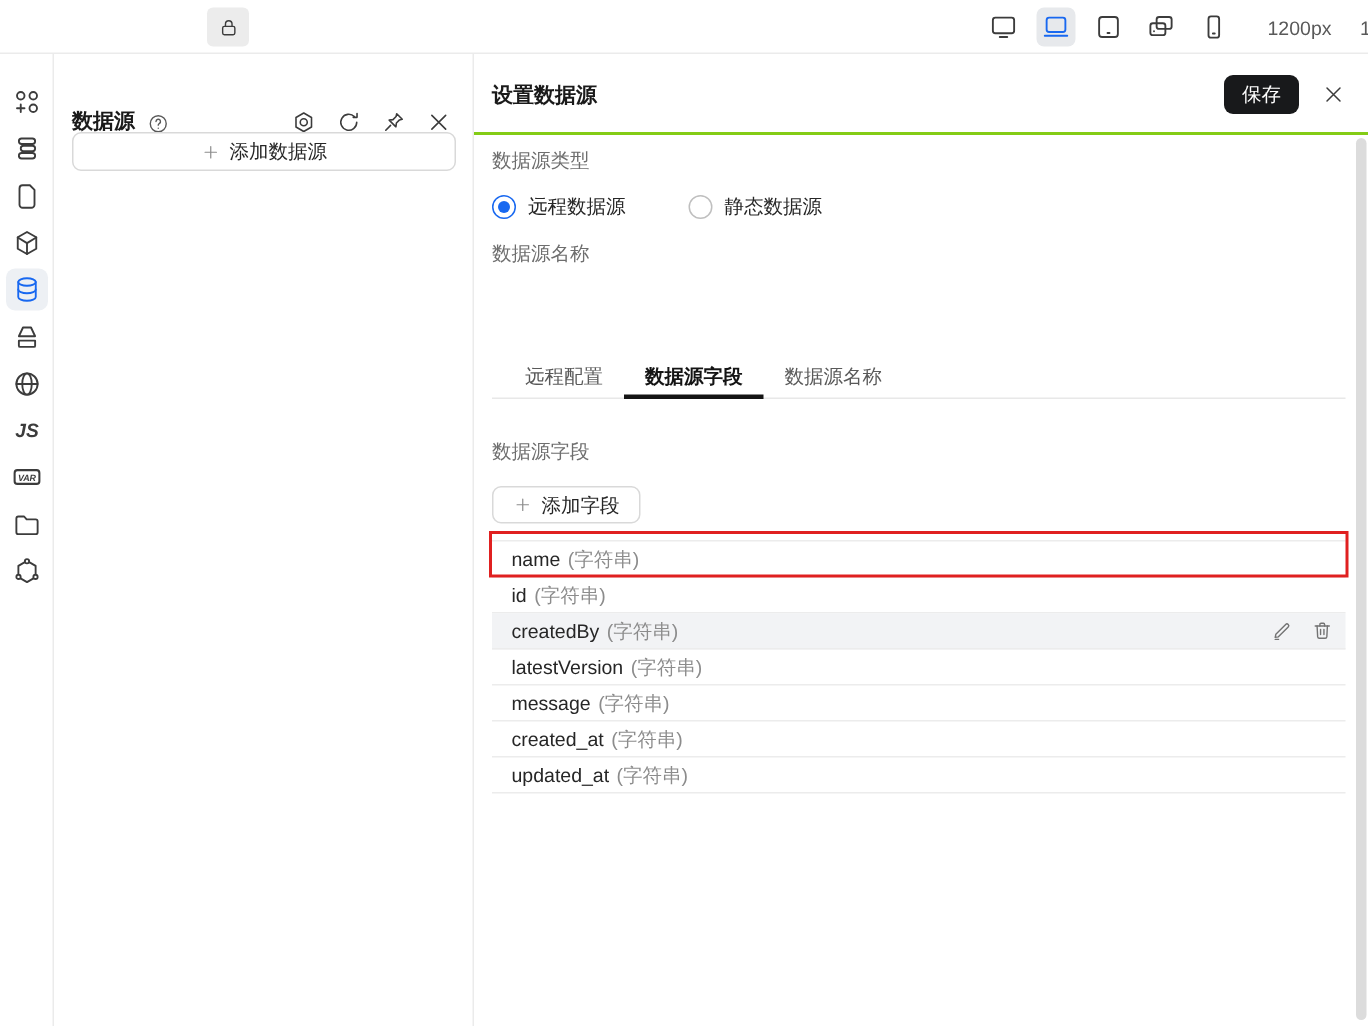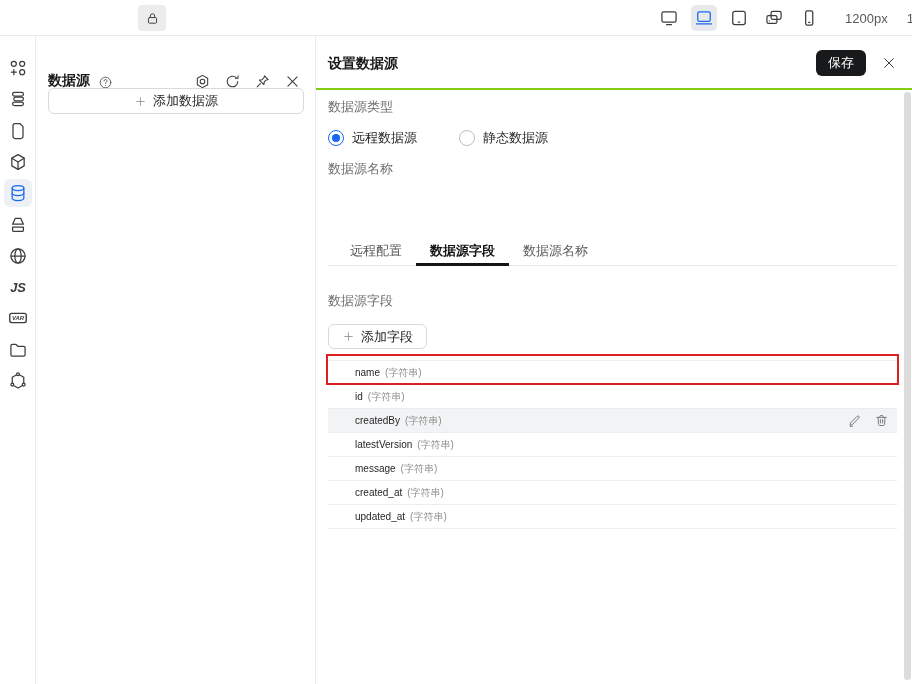--- a/index.html
+++ b/index.html
@@ -55,21 +55,21 @@
 
   .name-input { position:absolute; left:12px; top:154px; width:569px; height:25px; border:1px solid #d9d9d9; border-radius:6px; padding:0 10px; font-size:13px; color:#262626; font-family:inherit; outline:none; background:#fff; }
 
   .tabs { position:absolute; left:12px; top:202px; width:569px; height:28px; border-bottom:1px solid #e8e8e8; display:flex; padding-left:8px; }
   .tab { padding:0 14px; font-size:13px; color:#595959; line-height:25px; cursor:pointer; margin-bottom:-1px; border-bottom:3px solid transparent; }
   .tab.active { color:#141414; font-weight:700; border-bottom-color:#141414; }
 
   .add-field-btn { position:absolute; left:12px; top:288px; height:25px; padding:0 13px; }
 
   .field-list { position:absolute; left:12px; top:324px; width:569px; border-top:1px solid #ececec; }
-  .field-row { position:relative; height:24px; border-bottom:1px solid #ececec; display:flex; align-items:center; padding-left:27px; font-size:10px; cursor:pointer; }
+  .field-row { position:relative; height:24px; border-bottom:1px solid #ececec; display:flex; align-items:center; padding-left:13px; font-size:13px; cursor:pointer; }
   .field-row.hovered { background:#f2f3f5; }
   .f-name { color:#262626; }
   .f-type { color:#8c8c8c; margin-left:5px; }
   .row-actions { margin-left:auto; display:flex; align-items:center; gap:12px; padding-right:8px; color:#737373; }
   .field-row.highlighted::after { content:""; position:absolute; left:-2px; right:-2px; top:-7px; bottom:-1px; border:2px solid var(--red,#e02020); pointer-events:none; z-index:3; }
 
   .scroll-thumb { position:absolute; right:1px; top:92px; width:7px; height:588px; border-radius:4px; background:#dcdcdc; cursor:pointer; }
 </style>
 </head>
 <body>

